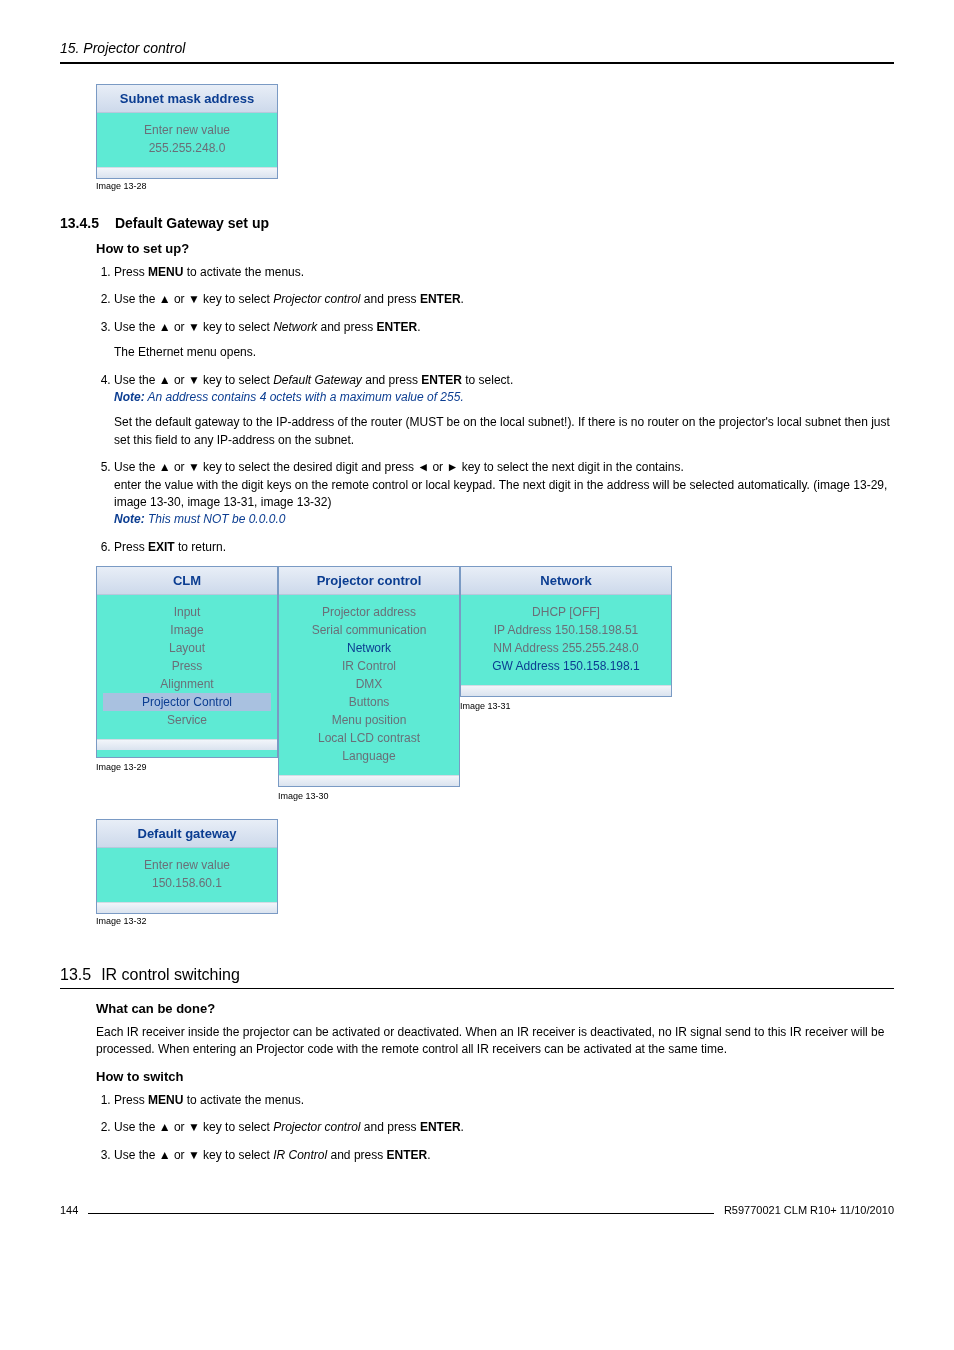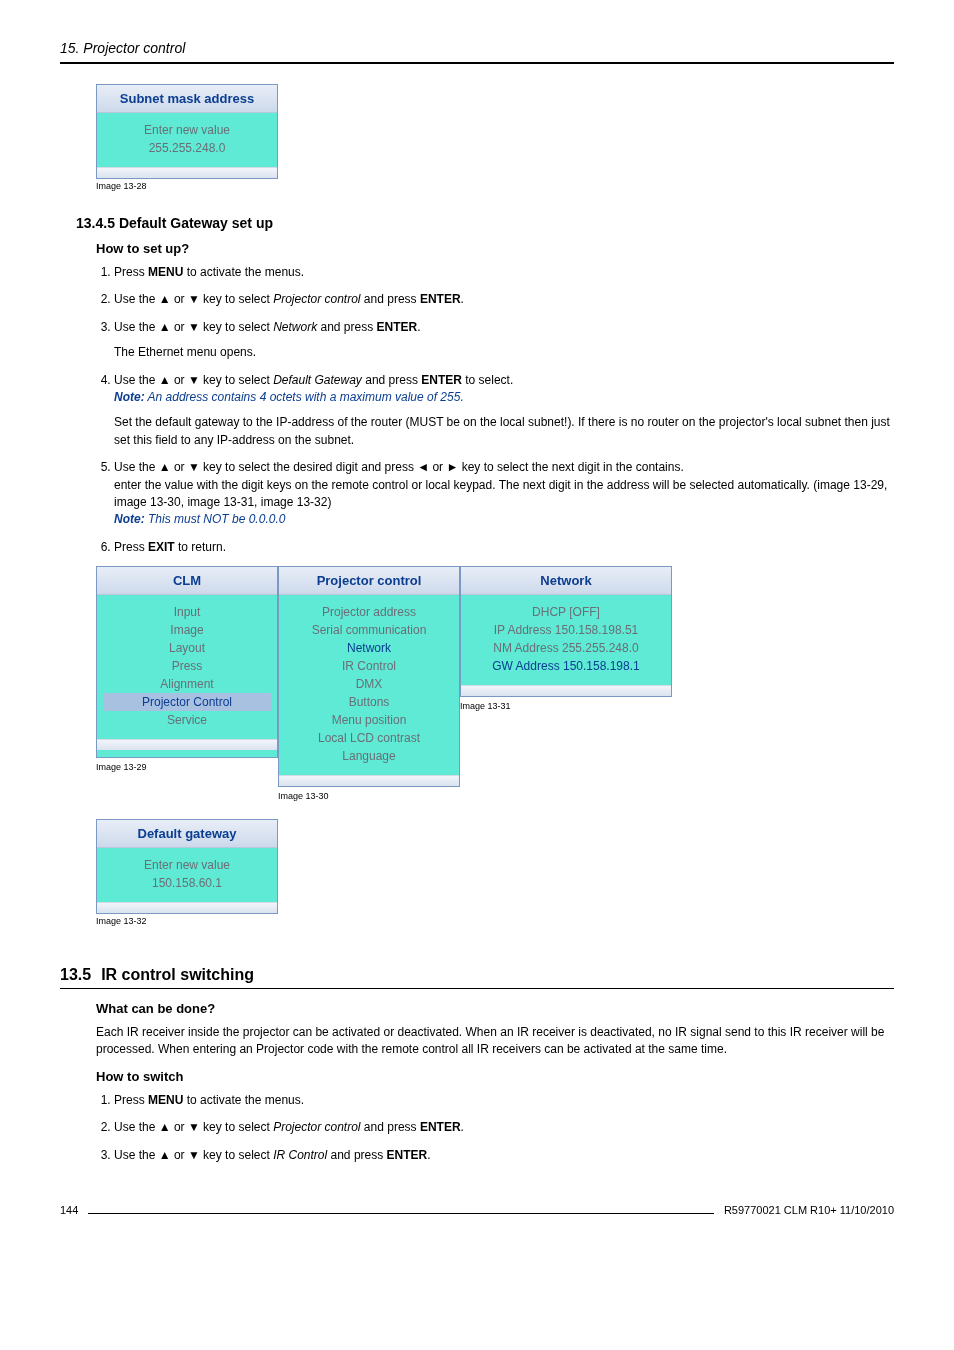--- a/index.html
+++ b/index.html
@@ -70,30 +70,30 @@
     font-size: 9px;
     color: #000;
     margin-top: 2px;
   }
   .section-num {
     font-weight: bold;
     font-size: 14px;
   }
   .section-title-row {
     display: flex;
-    gap: 4px;
-    margin: 24px 0 8px 16px;
+    gap: 16px;
+    margin: 24px 0 8px 0;
   }
   .subheading {
     font-weight: bold;
     font-size: 13px;
     margin: 10px 0 8px 36px;
   }
   .big-heading {
-    font-weight: bold;
+    font-weight: normal;
     font-size: 16px;
     display: flex;
     gap: 10px;
     margin-top: 40px;
   }
   ol.steps {
     margin: 0 0 0 36px;
     padding-left: 18px;
   }
   ol.steps > li {

